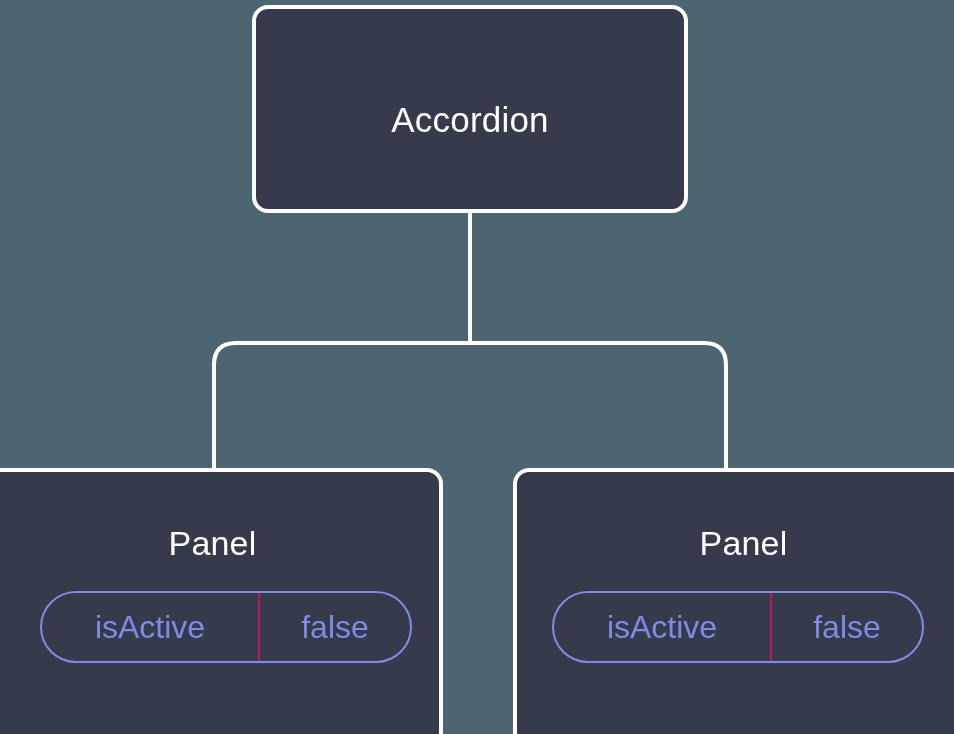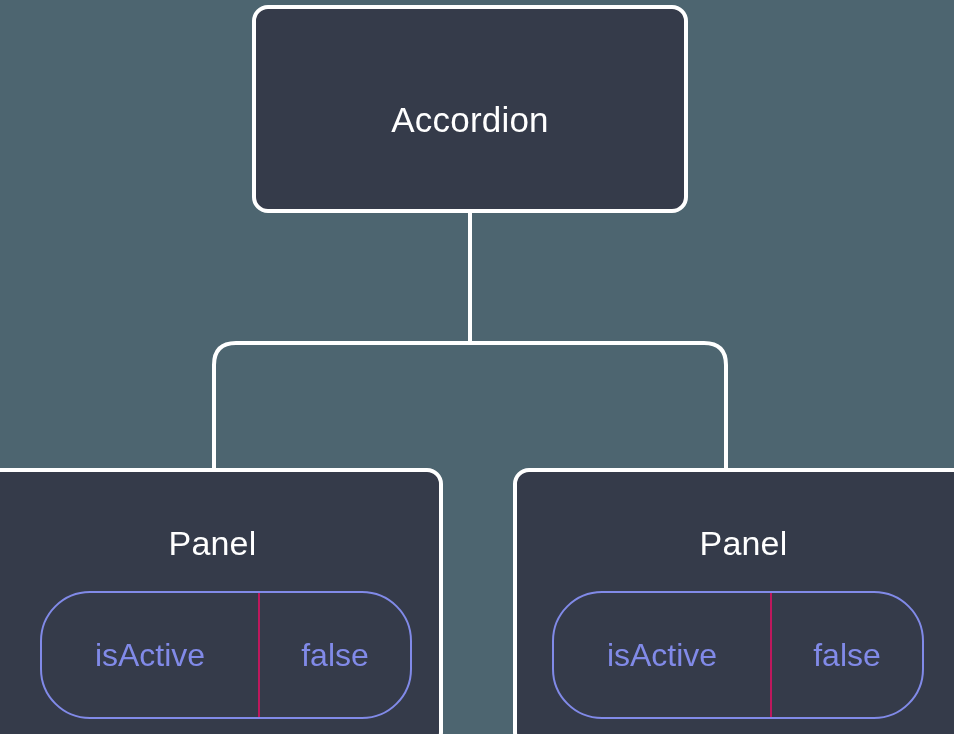--- a/index.html
+++ b/index.html
@@ -66,21 +66,21 @@
     width: 461px;
     height: 280px;
   }
   .panel .node-title {
     top: 54px;
   }
   
   .prop-pill {
     position: absolute;
     top: 119px;
-    height: 128px;
+    height: 72px;
     display: flex;
     align-items: stretch;
     border: 2px solid #818ae8;
     border-radius: 50px;
     box-sizing: border-box;
     overflow: hidden;
   }
   #node-panel-0 .prop-pill {
     left: 54px;
     width: 372px;

